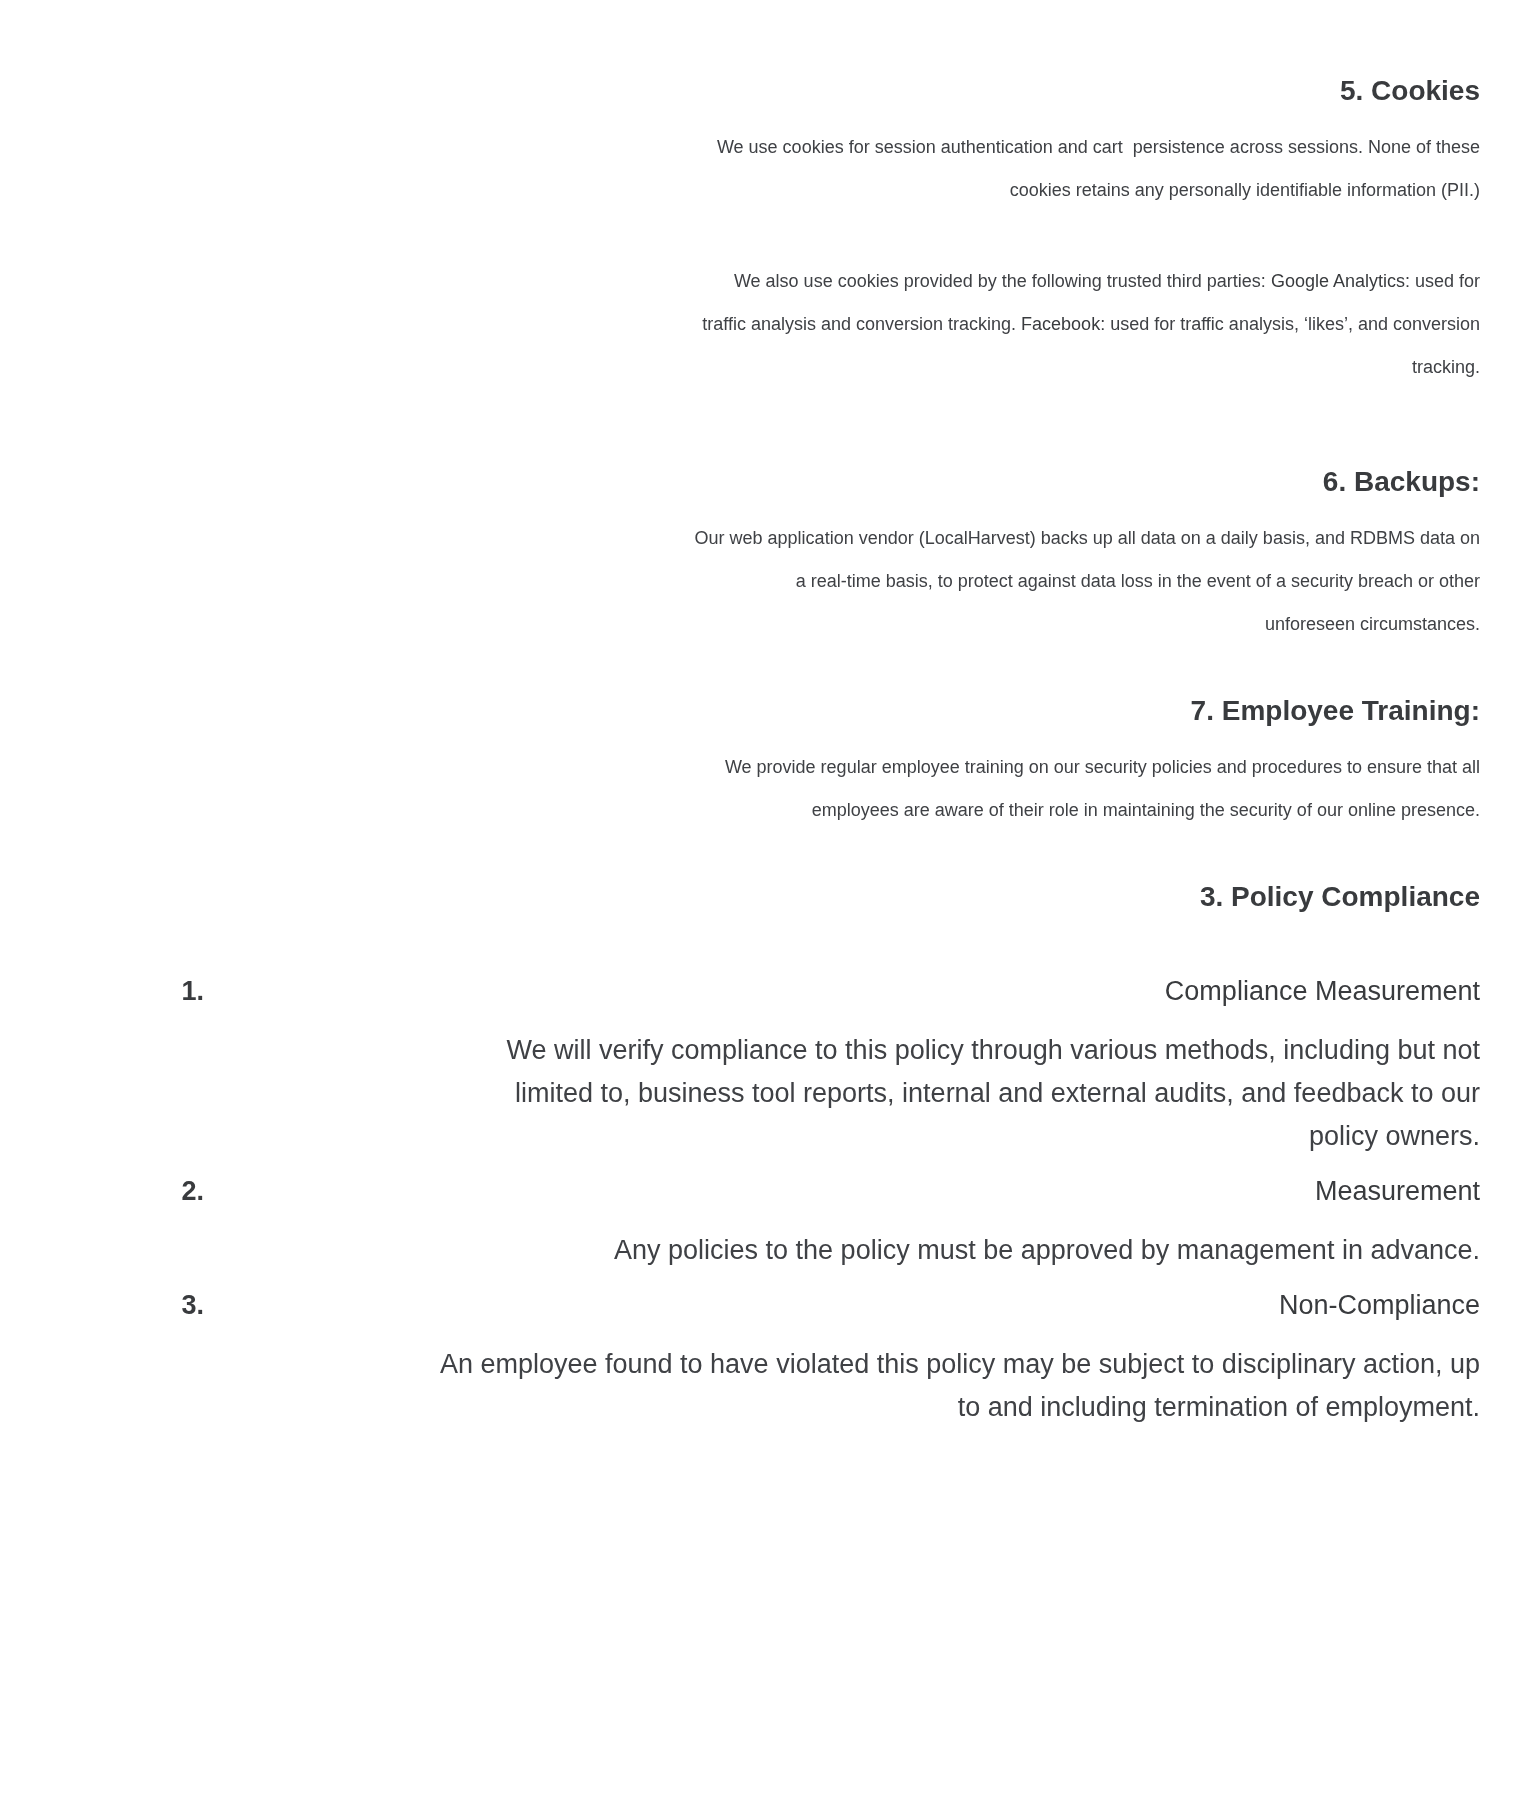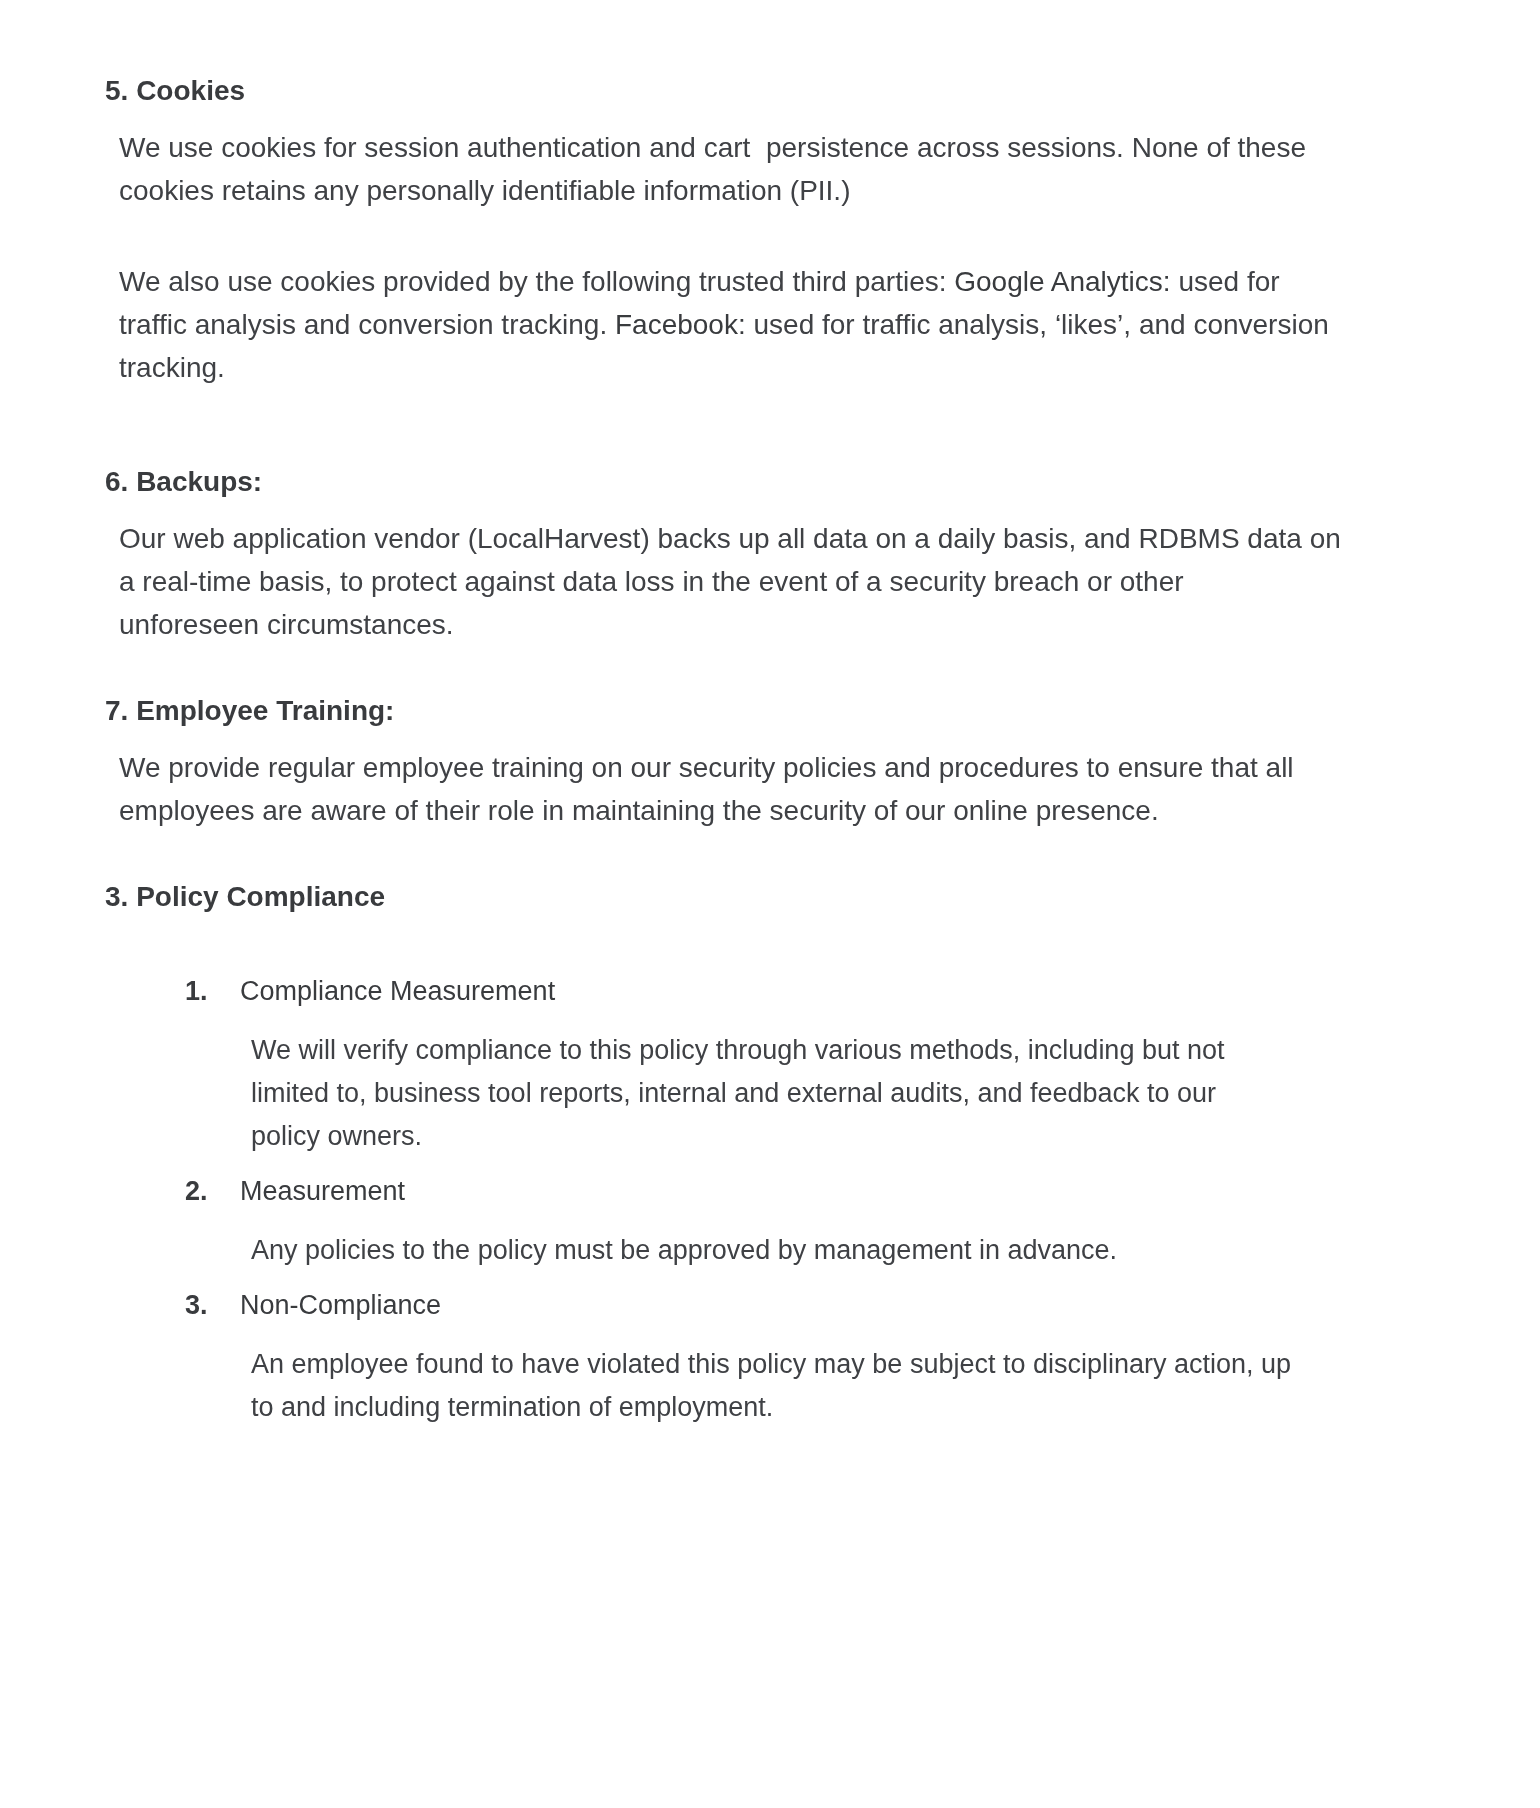--- a/index.html
+++ b/index.html
@@ -13,34 +13,35 @@
     width:1540px;
     height:1808px;
     background:var(--page-bg);
     font-family:"Liberation Sans","DejaVu Sans",sans-serif;
     color:var(--body-text);
     overflow:hidden;
   }
   .page{
     width:1540px;
     height:1808px;
-    padding:74px 60px 0 105px;
+    padding:74px 60px 0 69px;
+    text-align:right;
   }
   section{display:block;}
   h2{
     font-size:28px;
     line-height:34px;
     font-weight:bold;
     color:var(--heading-text);
     margin:24px 0 18px 0;
   }
   section:first-child h2{margin-top:0;}
   section.gap-lg h2{margin-top:76px;}
   .para{
-    font-size:28px;
+    font-size:18px;
     line-height:43px;
     white-space:pre-wrap;
     margin:0 0 48px 14px;
     color:var(--body-text);
   }
   .para .bold{font-weight:normal;color:var(--heading-text);}
   .list{
     margin-top:56px;
   }
   .li{

